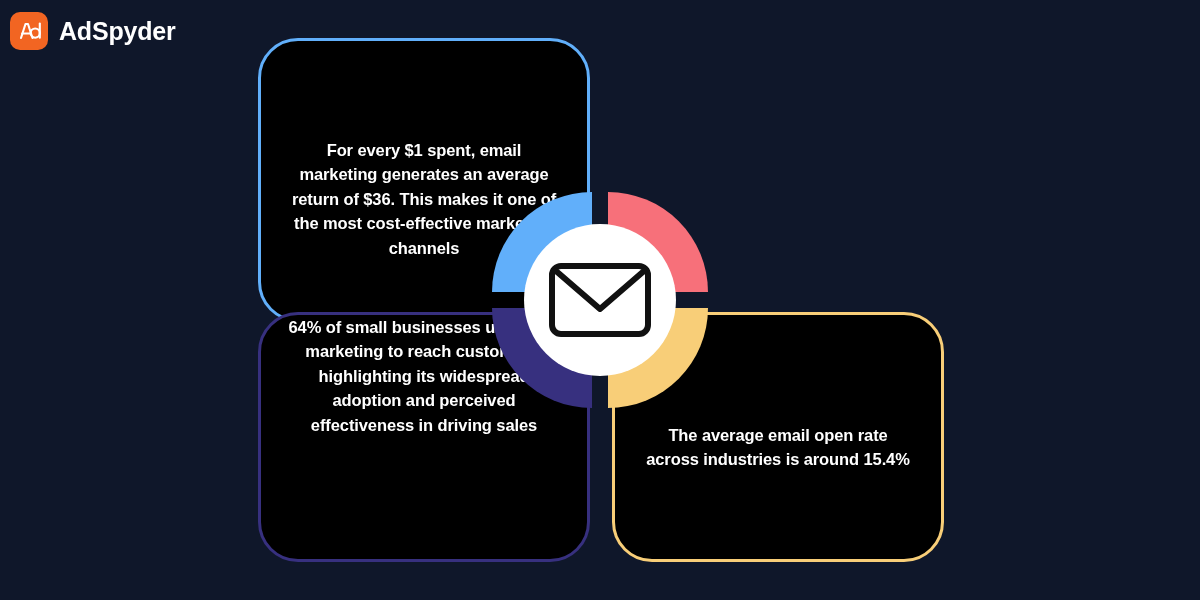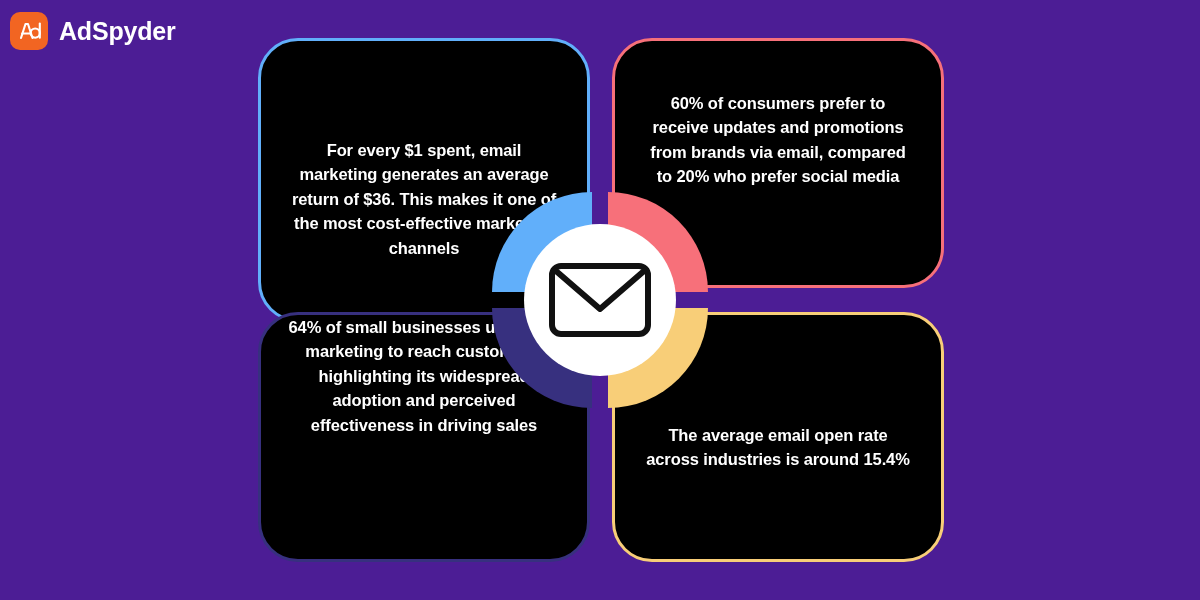--- a/index.html
+++ b/index.html
@@ -6,21 +6,21 @@
   * { margin:0; padding:0; box-sizing:border-box; }
   html, body {
     width:1200px; height:600px;
     background:#000000;
     font-family:"Liberation Sans", sans-serif;
     overflow:hidden;
   }
   .canvas {
     position:relative;
     width:1200px; height:600px;
-    background:#4c1d95;
+    background:#0f172a;
   }
 
   
   .brand {
     position:absolute;
     left:10px; top:12px;
     display:flex; align-items:center; gap:11px;
     z-index:30;
   }
   .brand-mark {
@@ -143,23 +143,20 @@
         <path d="M24.8 6.6 L24.8 20.8" fill="none" stroke="#FFFFFF" stroke-width="2.1" stroke-linecap="round"></path>
       </svg>
     </div>
     <span class="brand-name">AdSpyder</span>
   </div>
 
   <div class="card card-tl">
     <div class="card-text">For every $1 spent, email marketing generates an average return of $36. This makes it one of the most cost-effective marketing channels</div>
   </div>
 
-  <div class="card card-tr">
-    <div class="card-text">60% of consumers prefer to receive updates and promotions from brands via email, compared to 20% who prefer social media</div>
-  </div>
 
   <div class="card card-bl">
     <div class="card-text">64% of small businesses use email marketing to reach customers, highlighting its widespread adoption and perceived effectiveness in driving sales</div>
   </div>
 
   <div class="card card-br">
     <div class="card-text">The average email open rate across industries is around 15.4%</div>
   </div>
 
   <div class="ring-wrap">

